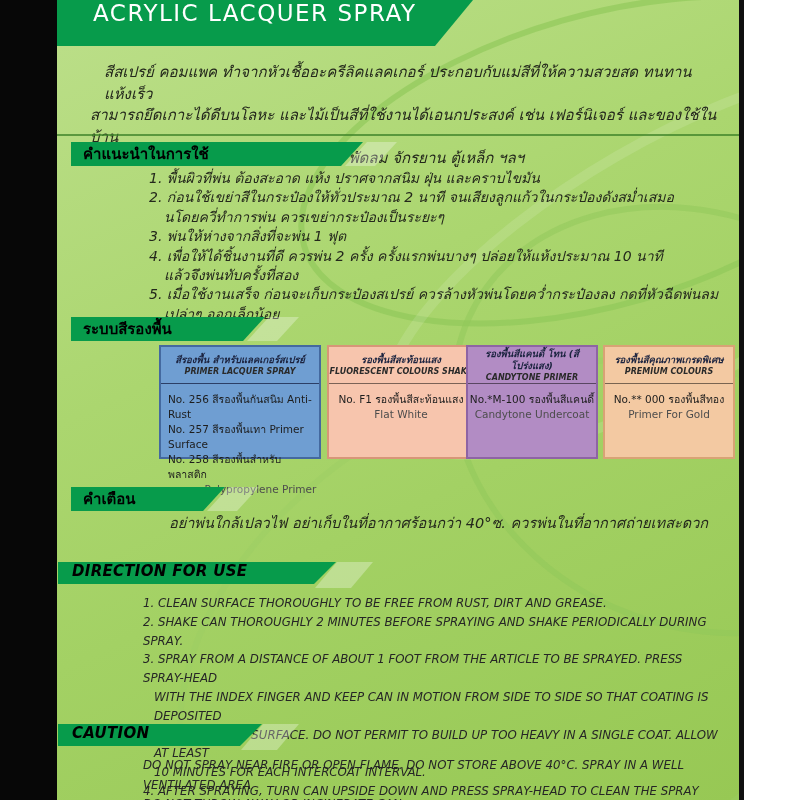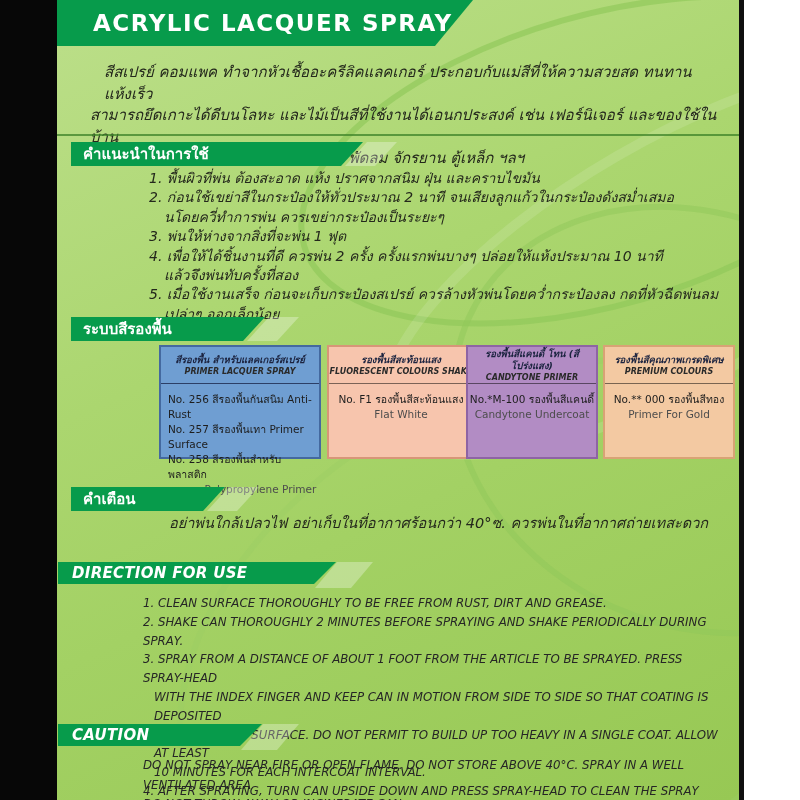--- a/index.html
+++ b/index.html
@@ -12,33 +12,33 @@
   .right-strip{position:absolute;left:744px;top:0;width:56px;height:800px;background:#ffffff;}
   .right-line{position:absolute;left:739px;top:0;width:5px;height:800px;background:#101010;}
   .content{
     position:absolute;left:57px;top:0;width:682px;height:800px;overflow:hidden;
     background:linear-gradient(155deg,#bcdf8a 0%,#abd66f 38%,#a3d164 60%,#97c854 100%);
   }
   .swirls{position:absolute;left:0;top:0;width:682px;height:800px;}
 
   
   .bar{
-    position:absolute;background:#079b4b;color:#ffffff;
+    position:absolute;background:#079b4b;color:#000000;
     clip-path:polygon(0 0,100% 0,calc(100% - 22px) 100%,0 100%);
-    display:flex;align-items:center;
+    display:flex;
   }
   .bar-tail{
     position:absolute;background:rgba(255,255,255,0.30);
     clip-path:polygon(22px 0,100% 0,calc(100% - 22px) 100%,0 100%);
   }
   .banner{
     position:absolute;left:0;top:0;width:416px;height:46px;background:#079b4b;
     clip-path:polygon(0 0,100% 0,calc(100% - 38px) 100%,0 100%);
-    color:#fff;font-weight:bold;font-size:23px;letter-spacing:1.5px;
-    display:flex;align-items:center;padding-left:36px;box-sizing:border-box;
+    color:#fff;font-weight:normal;font-size:23px;letter-spacing:1.5px;
+    display:flex;align-items:flex-start;padding-left:36px;box-sizing:border-box;
   }
   .bar-th{font-weight:bold;font-size:15px;padding-left:12px;height:24px;}
   .bar-en{font-weight:bold;font-style:italic;font-size:15px;padding-left:14px;height:22px;letter-spacing:0.3px;}
 
   .intro{position:absolute;left:33px;top:62px;width:630px;font-size:15px;line-height:21.5px;color:#24281c;font-style:italic;}
   .intro .first{margin-left:14px;}
   .divider{position:absolute;left:0;top:134px;width:682px;height:2px;background:rgba(60,130,40,0.75);}
 
   .thai-list{position:absolute;left:68px;top:169px;width:580px;font-size:14px;line-height:19.4px;color:#24281c;font-style:italic;margin-left:24px;}
   .thai-list .wrap{margin-left:15px;}

